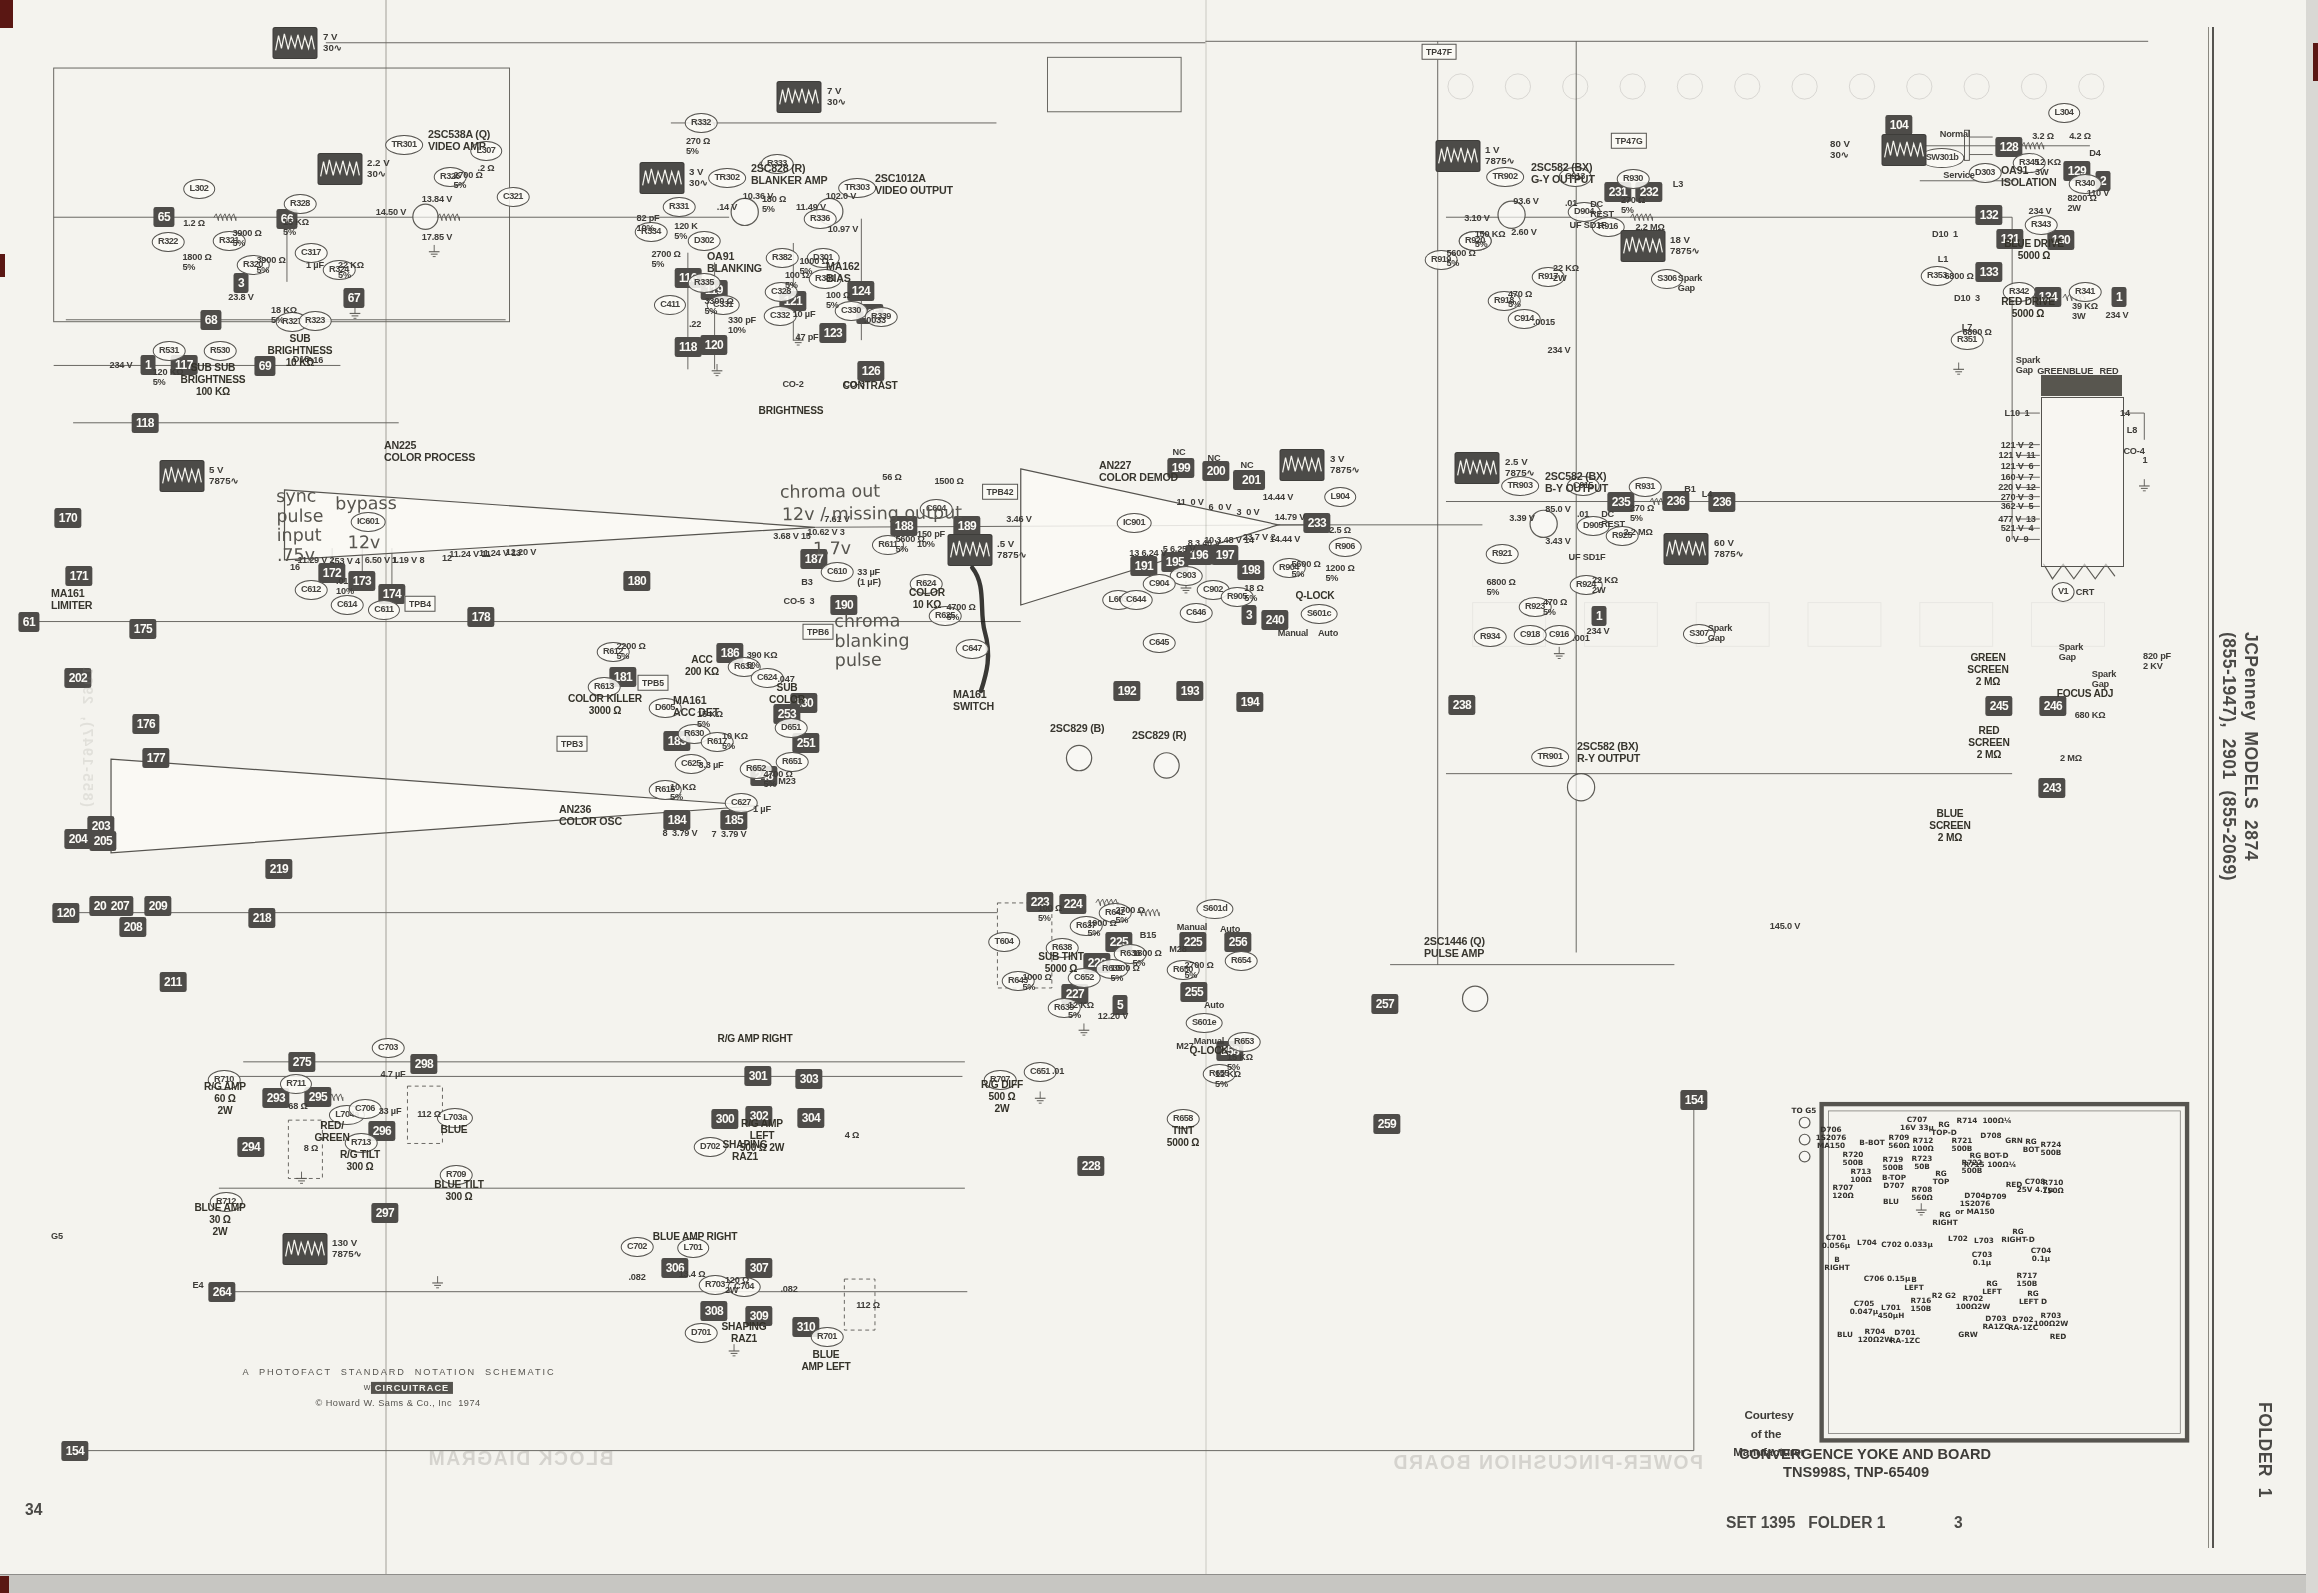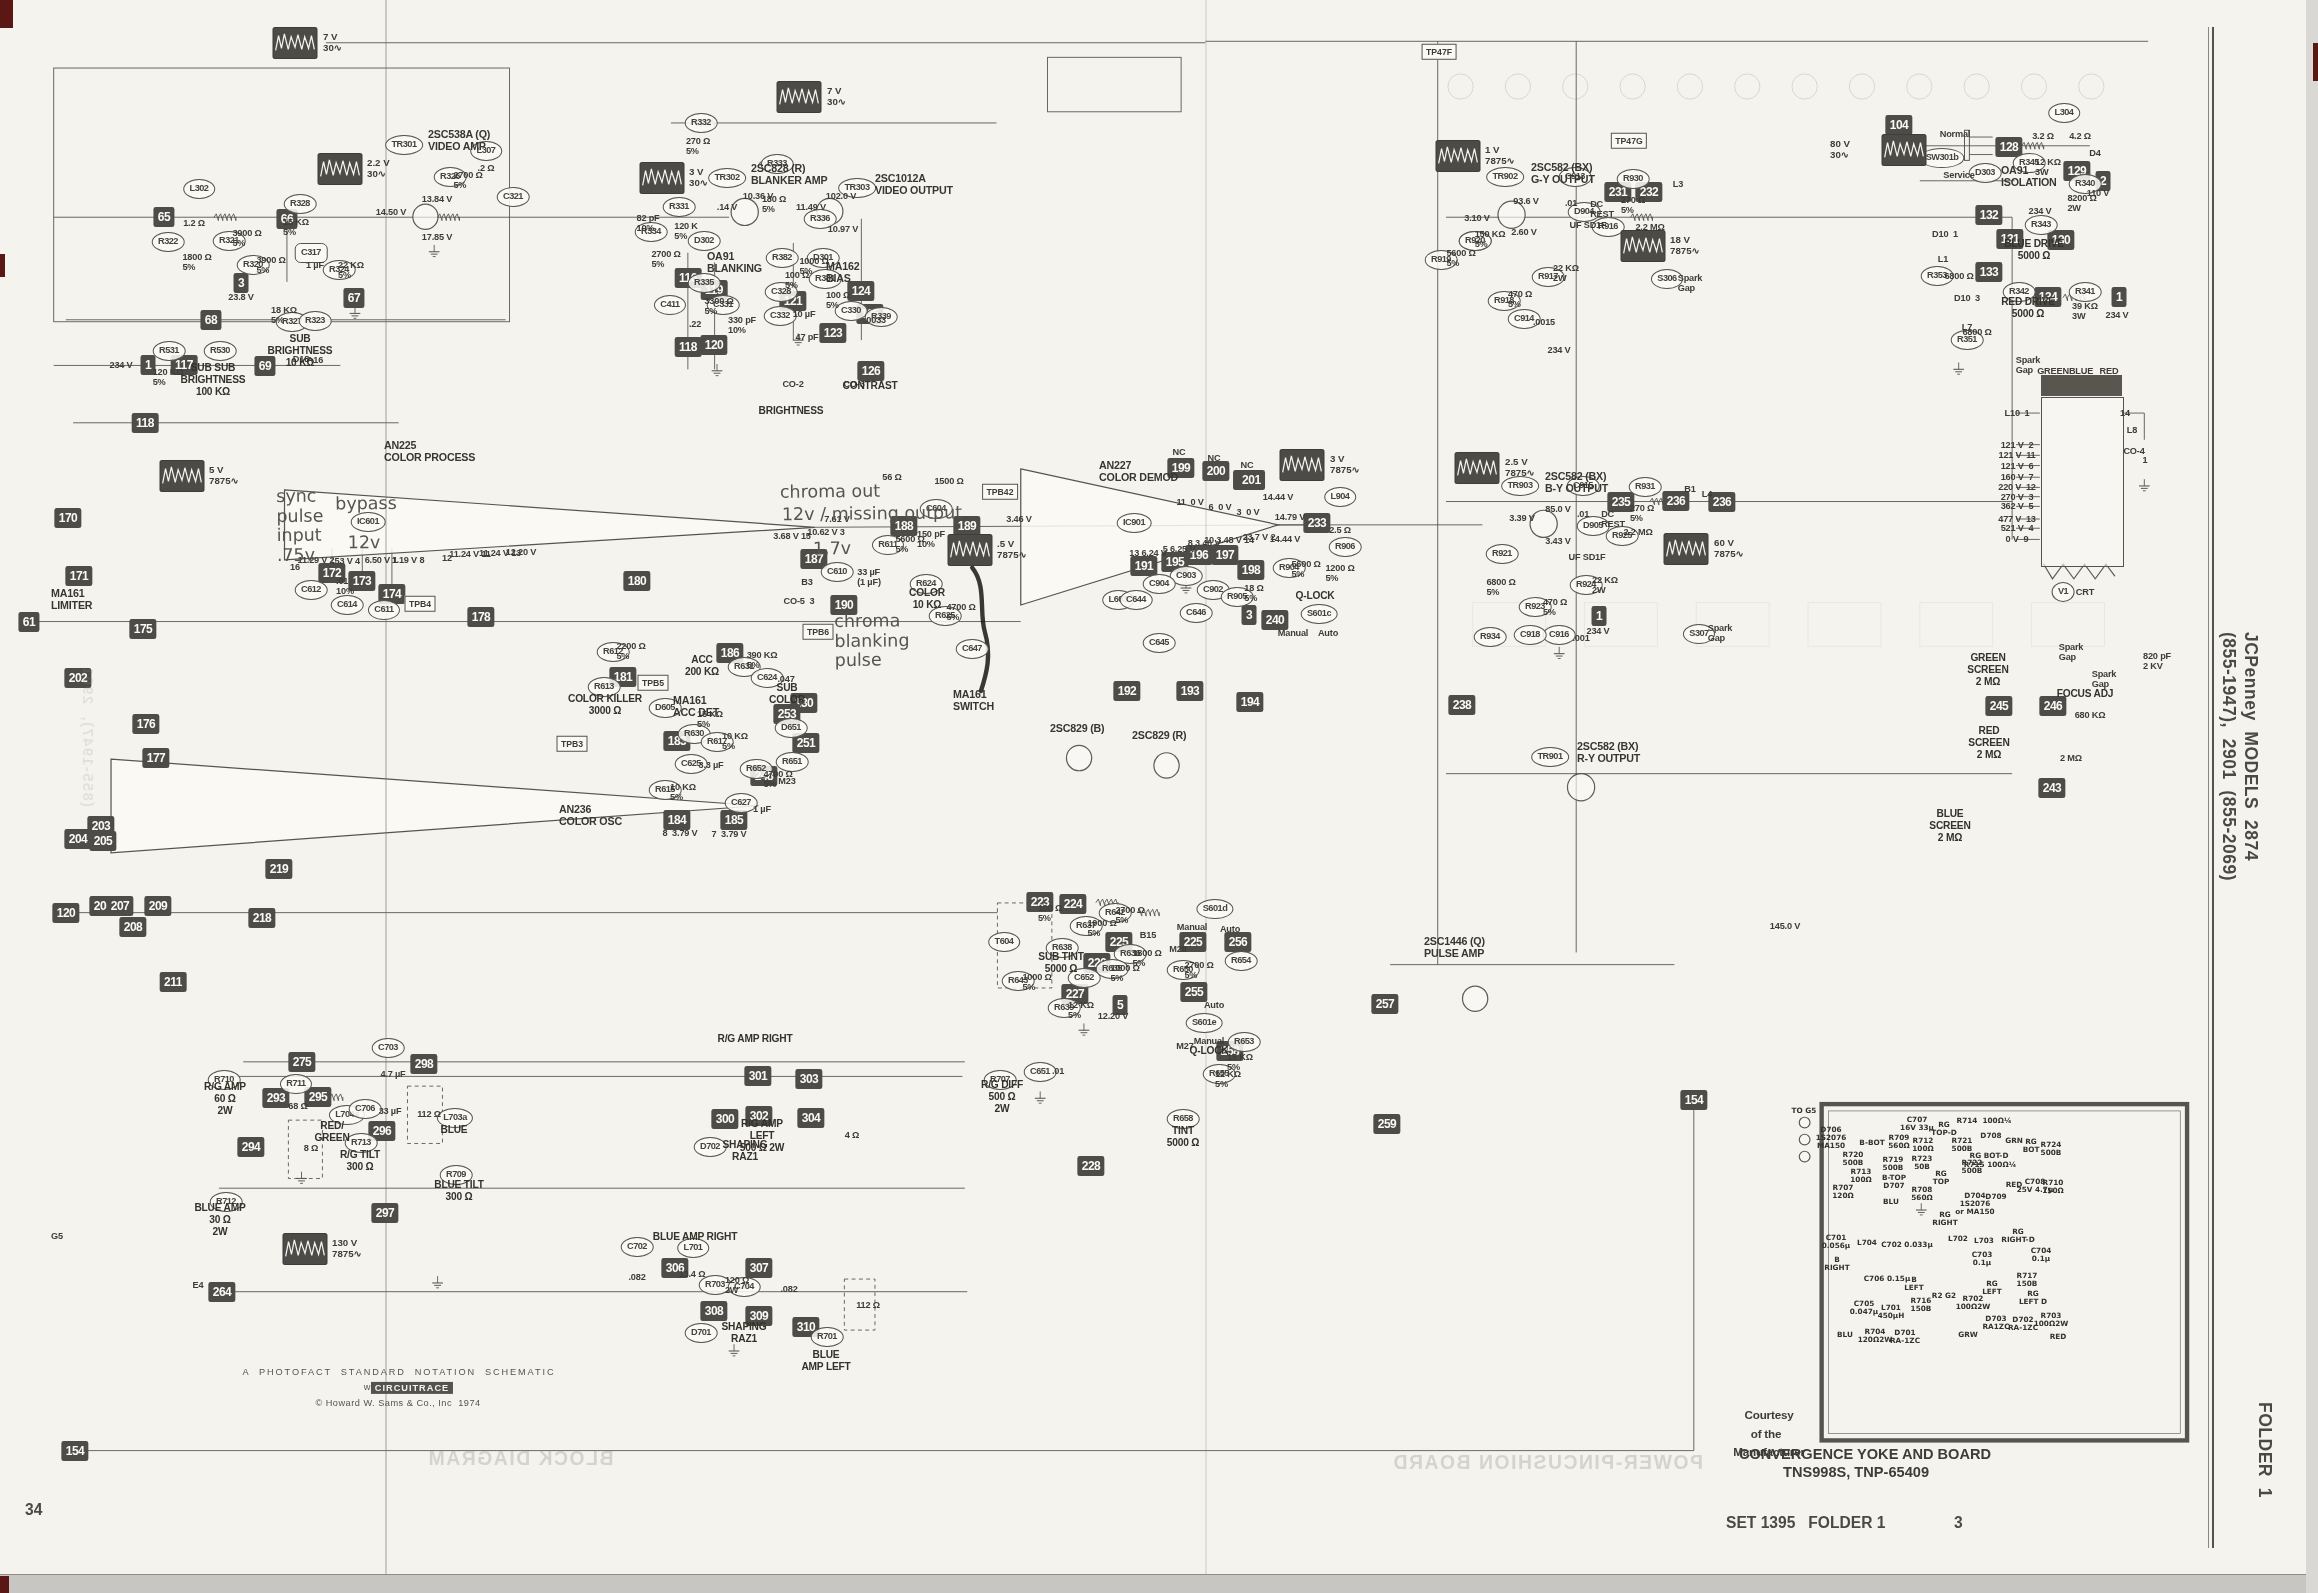--- a/index.html
+++ b/index.html
@@ -384,21 +384,21 @@
     <div class="callout" style="left: 133px; top: 927px;">208</div>
     <div class="callout" style="left: 158px; top: 906px;">209</div>
     <div class="callout" style="left: 173px; top: 982px;">211</div>
     <div class="callout" style="left: 262px; top: 918px;">218</div>
     <div class="callout" style="left: 279px; top: 869px;">219</div>
     <div class="oval" style="left: 199px; top: 189px;">L302</div>
     <div class="oval" style="left: 168px; top: 242px;">R322</div>
     <div class="oval" style="left: 229px; top: 241px;">R321</div>
     <div class="oval" style="left: 253px; top: 265px;">R320</div>
     <div class="oval" style="left: 300px; top: 204px;">R328</div>
-    <div class="oval" style="left: 311px; top: 253px; border-radius: 6px;">C317</div>
+    <div class="oval" style="left: 311px; top: 253px;">C317</div>
     <div class="oval" style="left: 339px; top: 270px;">R324</div>
     <div class="oval" style="left: 404px; top: 145px;">TR301</div>
     <div class="oval" style="left: 450px; top: 177px;">R326</div>
     <div class="oval" style="left: 486px; top: 151px;">L307</div>
     <div class="oval" style="left: 513px; top: 197px;">C321</div>
     <div class="oval" style="left: 701px; top: 123px;">R332</div>
     <div class="oval" style="left: 727px; top: 178px;">TR302</div>
     <div class="oval" style="left: 679px; top: 207px;">R331</div>
     <div class="oval" style="left: 651px; top: 232px;">R334</div>
     <div class="oval" style="left: 704px; top: 241px;">D302</div>

